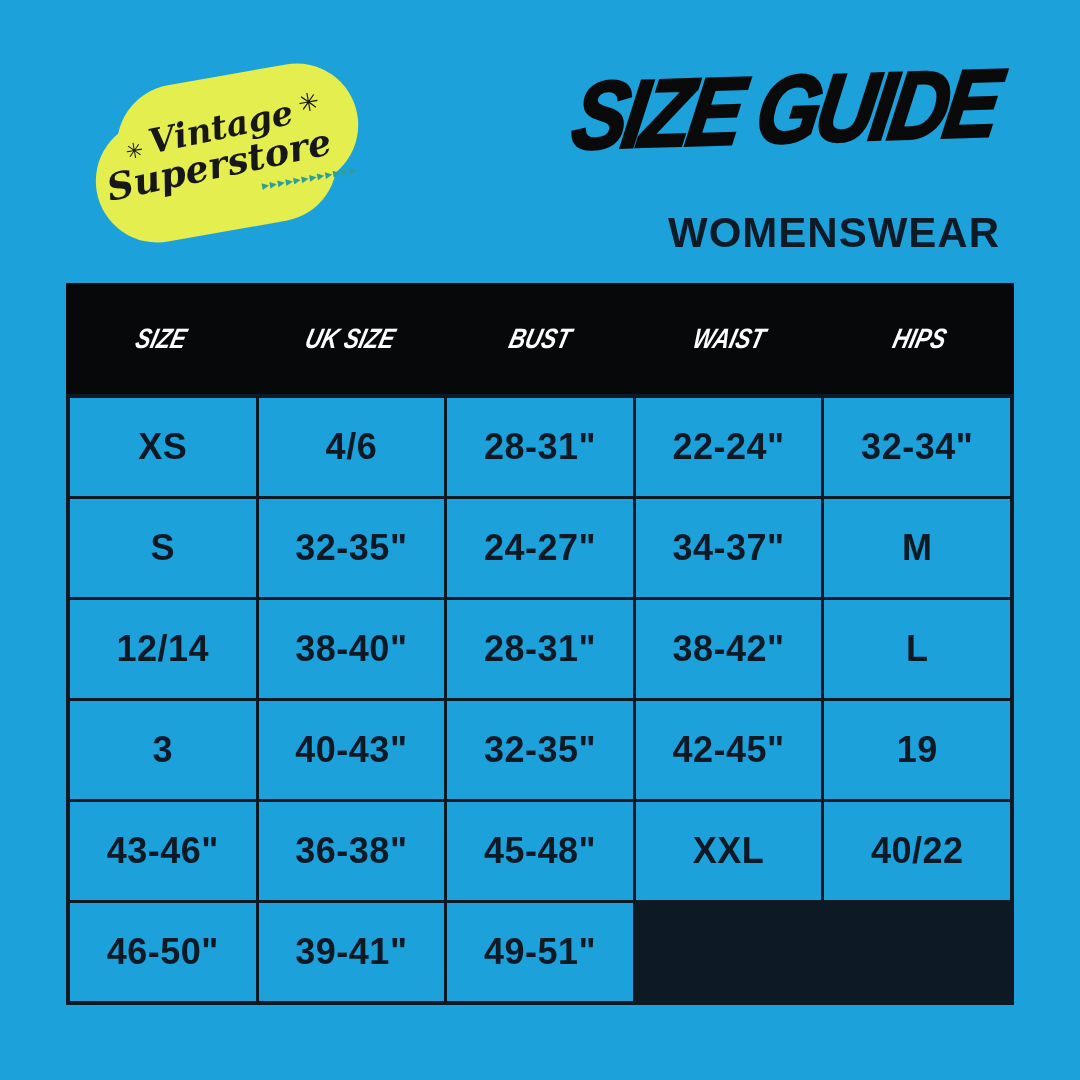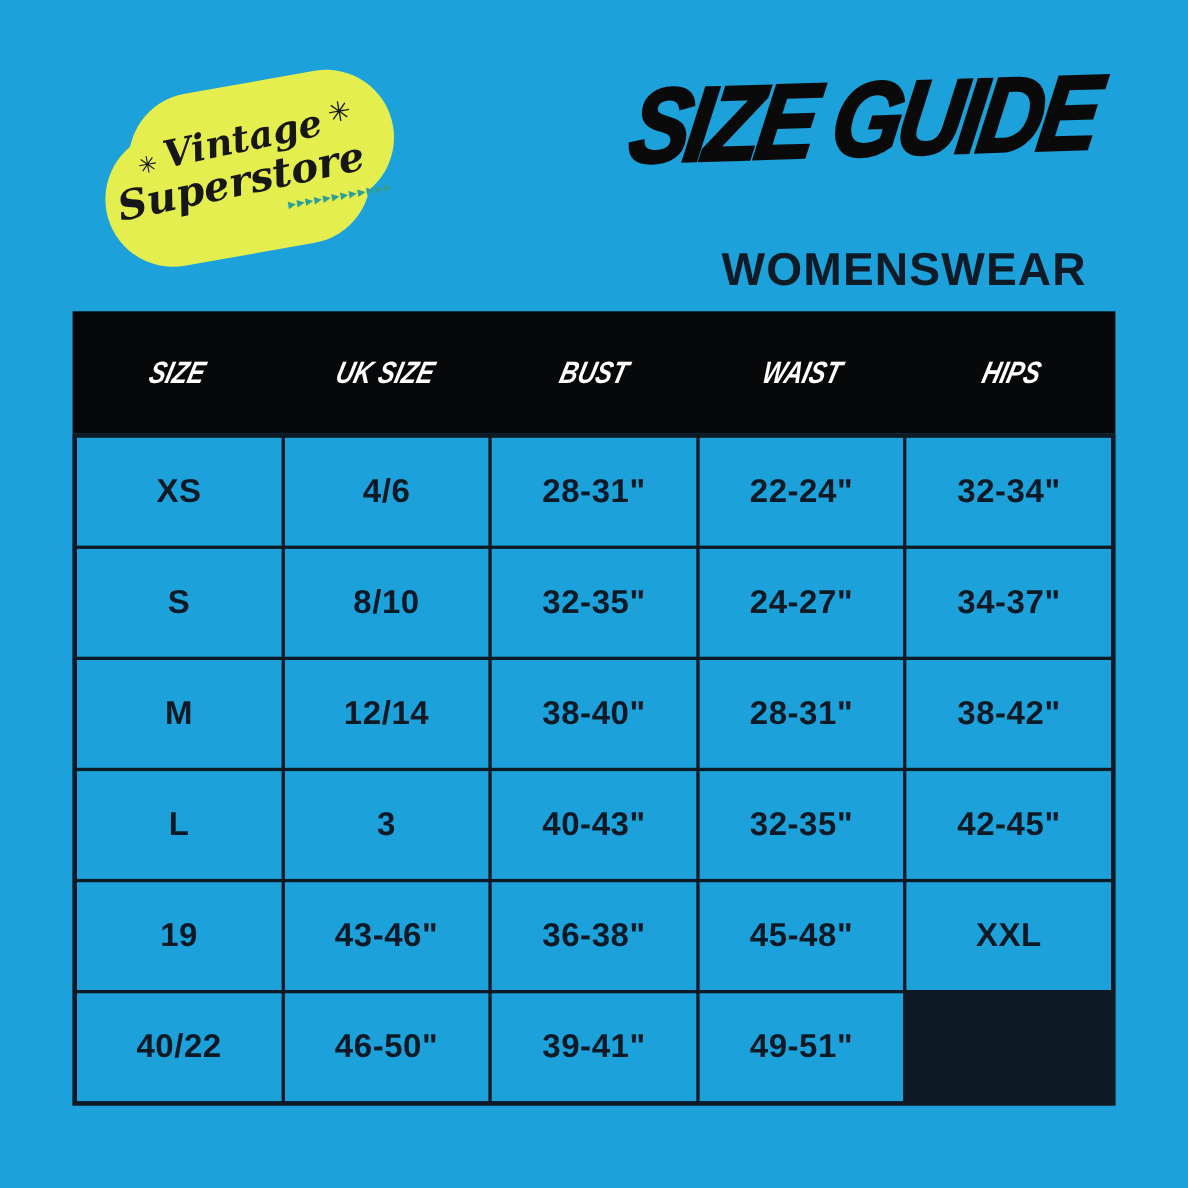--- a/index.html
+++ b/index.html
@@ -19,33 +19,33 @@
   .star{font-size:21px;line-height:1;}
   .star-left{transform:translateY(9px);}
   .star-right{transform:translateY(-8px);font-size:25px;}
   .logo-arrows{color:var(--teal,#2f9e96);font-size:14px;letter-spacing:1px;line-height:1;align-self:flex-end;margin:2px 10px 0 0;}
 
   
   .title{position:absolute;top:48px;right:84px;margin:0;color:var(--title-ink,#0a0a0a);
          font-size:96px;line-height:1.15;font-style:italic;font-weight:bold;letter-spacing:-5px;
          transform:skewX(-10deg) scaleX(.85) rotate(-1.5deg);transform-origin:right center;
          -webkit-text-stroke:3px var(--title-ink,#0a0a0a);}
-  .subtitle{position:absolute;top:212px;right:80px;margin:12px;color:var(--subtitle-ink,#0e1b26);
+  .subtitle{position:absolute;top:212px;right:80px;margin:0;color:var(--subtitle-ink,#0e1b26);
             font-size:42px;line-height:1;font-weight:bold;letter-spacing:1px;}
 
   
   .size-table{position:absolute;left:66px;top:283px;width:948px;}
   .table-header{height:111px;background:var(--thead-bg,#07080a);display:grid;grid-template-columns:repeat(5,1fr);
                 align-items:center;justify-items:center;}
   .th{color:var(--thead-ink,#ffffff);font-size:28px;font-weight:bold;font-style:italic;line-height:1;
       transform:skewX(-14deg) scaleX(.8);white-space:nowrap;}
   .table-body{display:grid;grid-template-columns:repeat(5,1fr);grid-auto-rows:98px;gap:3px;
               background:var(--grid,#0d1a26);border:4px solid var(--grid,#0d1a26);}
   .td{background:var(--cell-bg,#1ca1da);color:var(--cell-ink,#0d1a26);display:flex;align-items:center;justify-content:center;
-      font-size:30px;font-weight:bold;letter-spacing:.5px;}
+      font-size:36px;font-weight:bold;letter-spacing:.5px;}
 </style>
 </head>
 <body>
 
 <div class="canvas">
 
   <div class="logo-badge">
     <div class="pill pill-a"></div>
     <div class="pill pill-b"></div>
     <div class="logo-content">
@@ -70,21 +70,20 @@
         <div class="th">WAIST</div>
         <div class="th">HIPS</div>
       </div>
     <div class="table-body" id="table-body">
         <div class="td">XS</div>
         <div class="td">4/6</div>
         <div class="td">28-31"</div>
         <div class="td">22-24"</div>
         <div class="td">32-34"</div>
         <div class="td">S</div>
-        <div class="td">8/10</div>
         <div class="td">32-35"</div>
         <div class="td">24-27"</div>
         <div class="td">34-37"</div>
         <div class="td">M</div>
         <div class="td">12/14</div>
         <div class="td">38-40"</div>
         <div class="td">28-31"</div>
         <div class="td">38-42"</div>
         <div class="td">L</div>
         <div class="td">3</div>

